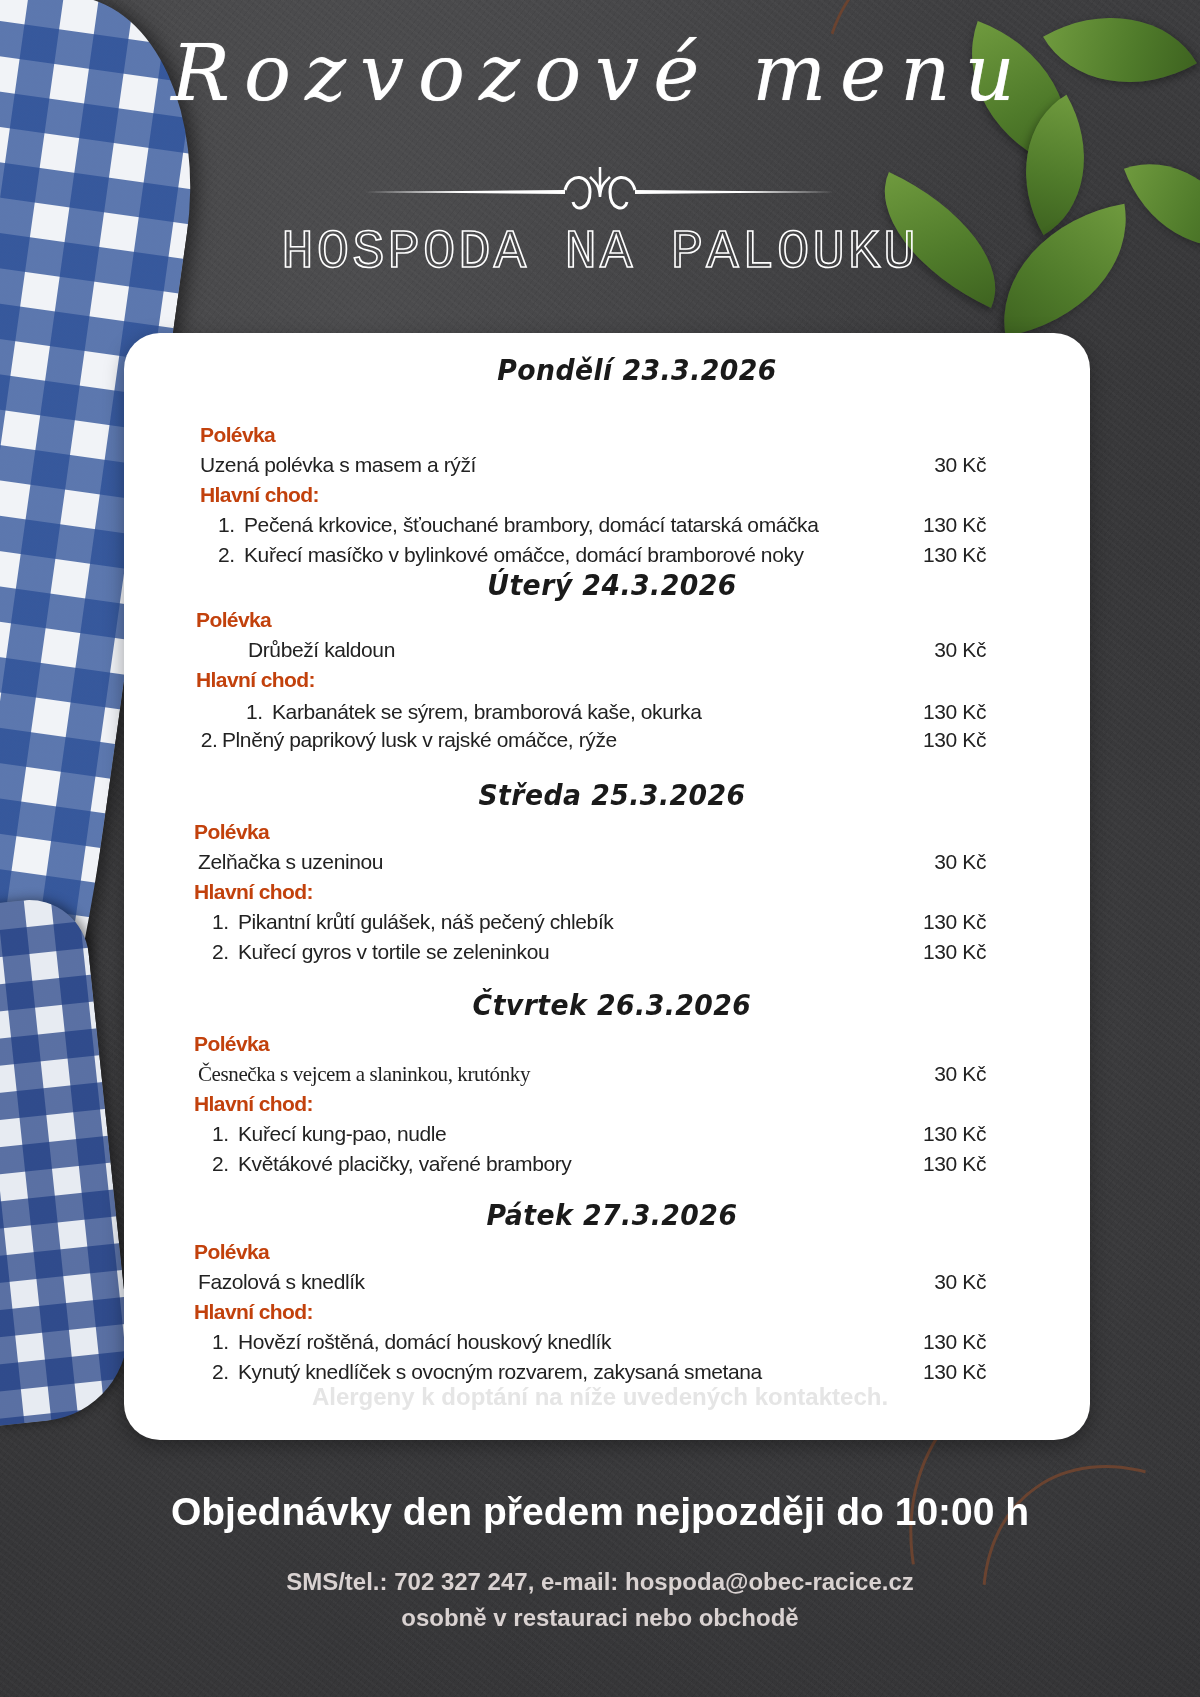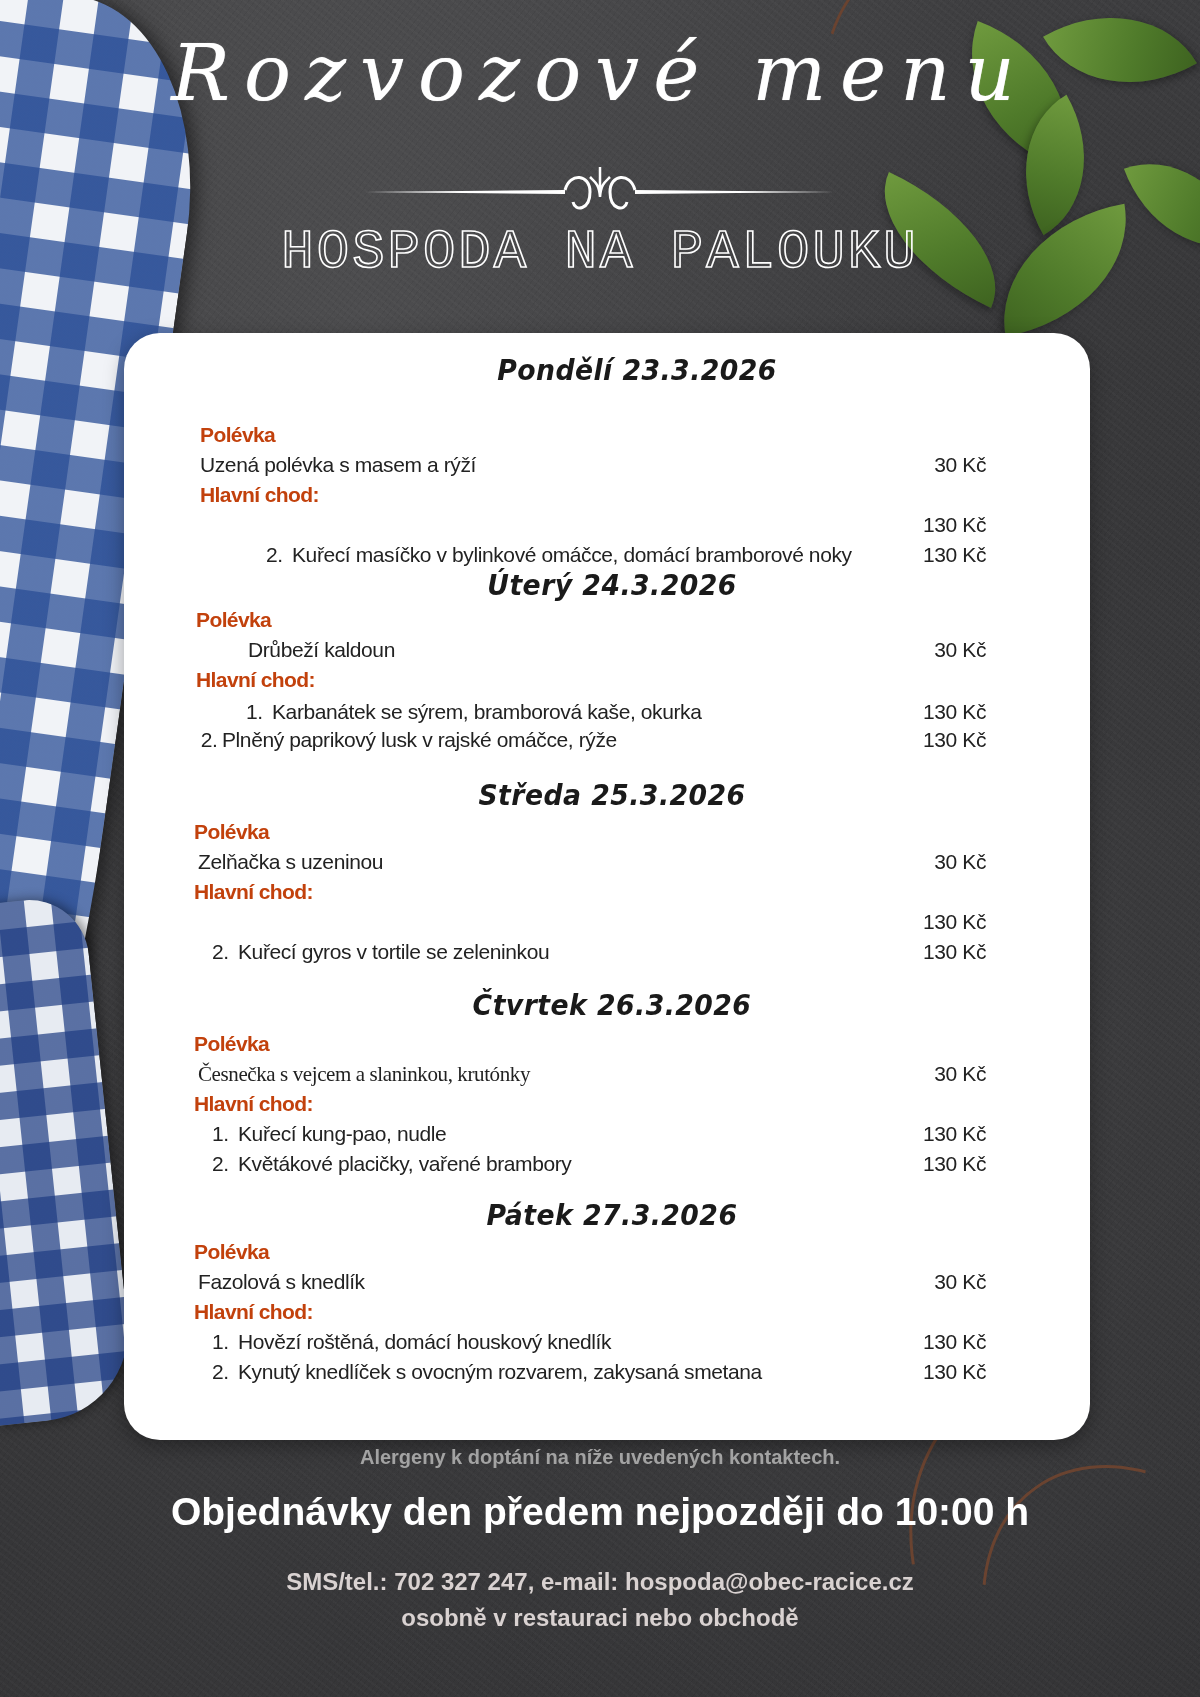--- a/index.html
+++ b/index.html
@@ -90,21 +90,21 @@
     position: absolute; left: 0; right: 0; height: 30px;
     font-size: 21px; color: #222; font-family: "Liberation Sans", sans-serif;
     letter-spacing: -0.4px;
   }
   .lbl { position: absolute; font-weight: 700; color: #c2410c; letter-spacing: -0.6px; }
   .txt { position: absolute; }
   .price { position: absolute; right: 104px; text-align: right; }
   .num { display: inline-block; width: 26px; }
   
   .footer-line { position: absolute; left: 0; right: 0; text-align: center; font-family: "Liberation Sans", sans-serif; font-weight: 700; }
-  .f-allerg { top: 1446px; font-size: 20px; color: #a3a3a3; }
+  .f-allerg { top: 1383px; font-size: 24px; color: #e5e5e5; }
   .f-orders { top: 1490px; font-size: 39px; color: #ffffff; }
   .f-contact { top: 1568px; font-size: 24px; color: #d9d2d1; }
   .f-personal { top: 1604px; font-size: 24px; color: #d9d2d1; }
 </style>
 </head>
 <body>
 
 <div class="bg"></div>
 <div class="bg-noise"></div>
 
@@ -143,24 +143,25 @@
         <span class="lbl" style="left:76px;">Polévka</span>
       </div>
     <div class="row" style="top:100px;">
       <span class="txt" style="left:76px;">Uzená polévka s masem a rýží</span>
       <span class="price">30 Kč</span>
     </div>
     <div class="row" style="top:130px;">
         <span class="lbl" style="left:76px;">Hlavní chod:</span>
       </div>
     <div class="row" style="top:160px;">
+      <span class="txt" style="left:94px;"><span class="num">1.</span><span>Pečená krkovice, šťouchané brambory, domácí tatarská omáčka</span></span>
       <span class="price">130 Kč</span>
     </div>
     <div class="row" style="top:190px;">
-      <span class="txt" style="left:94px;margin-left:48px;"><span class="num">2.</span><span>Kuřecí masíčko v bylinkové omáčce, domácí bramborové noky</span></span>
+      <span class="txt" style="left:94px;"><span class="num">2.</span><span>Kuřecí masíčko v bylinkové omáčce, domácí bramborové noky</span></span>
       <span class="price">130 Kč</span>
     </div>
   </div>
 
   <div class="day" style="top:235px;">
     <div class="day-title" style="top:0;left:10px;">Úterý 24.3.2026</div>
     <div class="row" style="top:40px;">
         <span class="lbl" style="left:72px;">Polévka</span>
       </div>
     <div class="row" style="top:70px;">
@@ -186,20 +187,21 @@
         <span class="lbl" style="left:70px;">Polévka</span>
       </div>
     <div class="row" style="top:72px;">
       <span class="txt" style="left:74px;">Zelňačka s uzeninou</span>
       <span class="price">30 Kč</span>
     </div>
     <div class="row" style="top:102px;">
         <span class="lbl" style="left:70px;">Hlavní chod:</span>
       </div>
     <div class="row" style="top:132px;">
+      <span class="txt" style="left:88px;"><span class="num">1.</span><span>Pikantní krůtí gulášek, náš pečený chlebík</span></span>
       <span class="price">130 Kč</span>
     </div>
     <div class="row" style="top:162px;">
       <span class="txt" style="left:88px;"><span class="num">2.</span><span>Kuřecí gyros v tortile se zeleninkou</span></span>
       <span class="price">130 Kč</span>
     </div>
   </div>
 
   <div class="day" style="top:655px;">
     <div class="day-title" style="top:0;left:10px;">Čtvrtek 26.3.2026</div>

